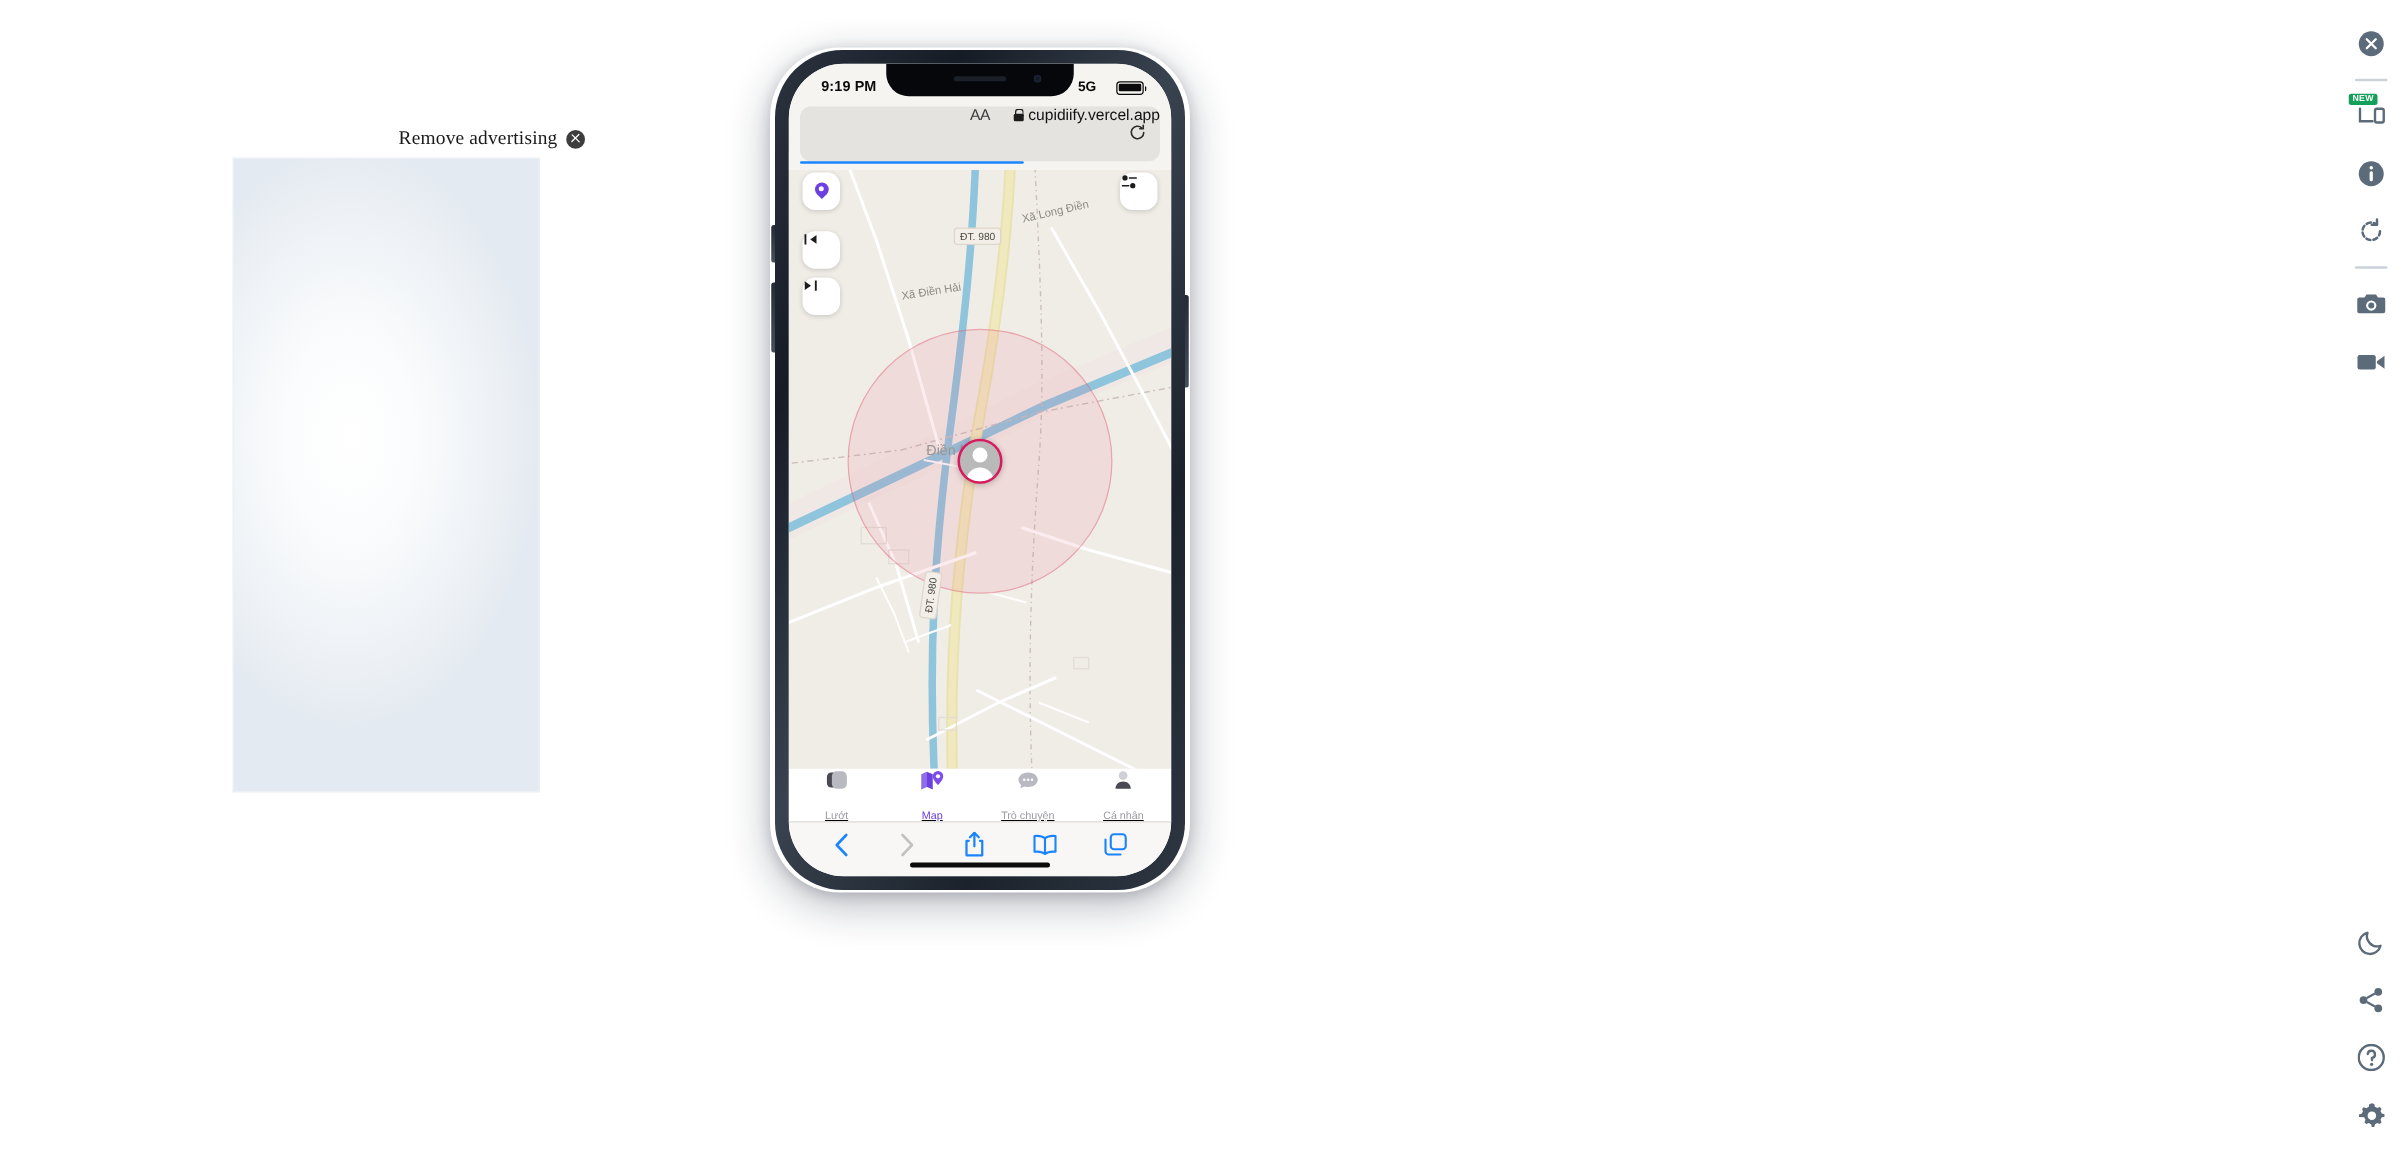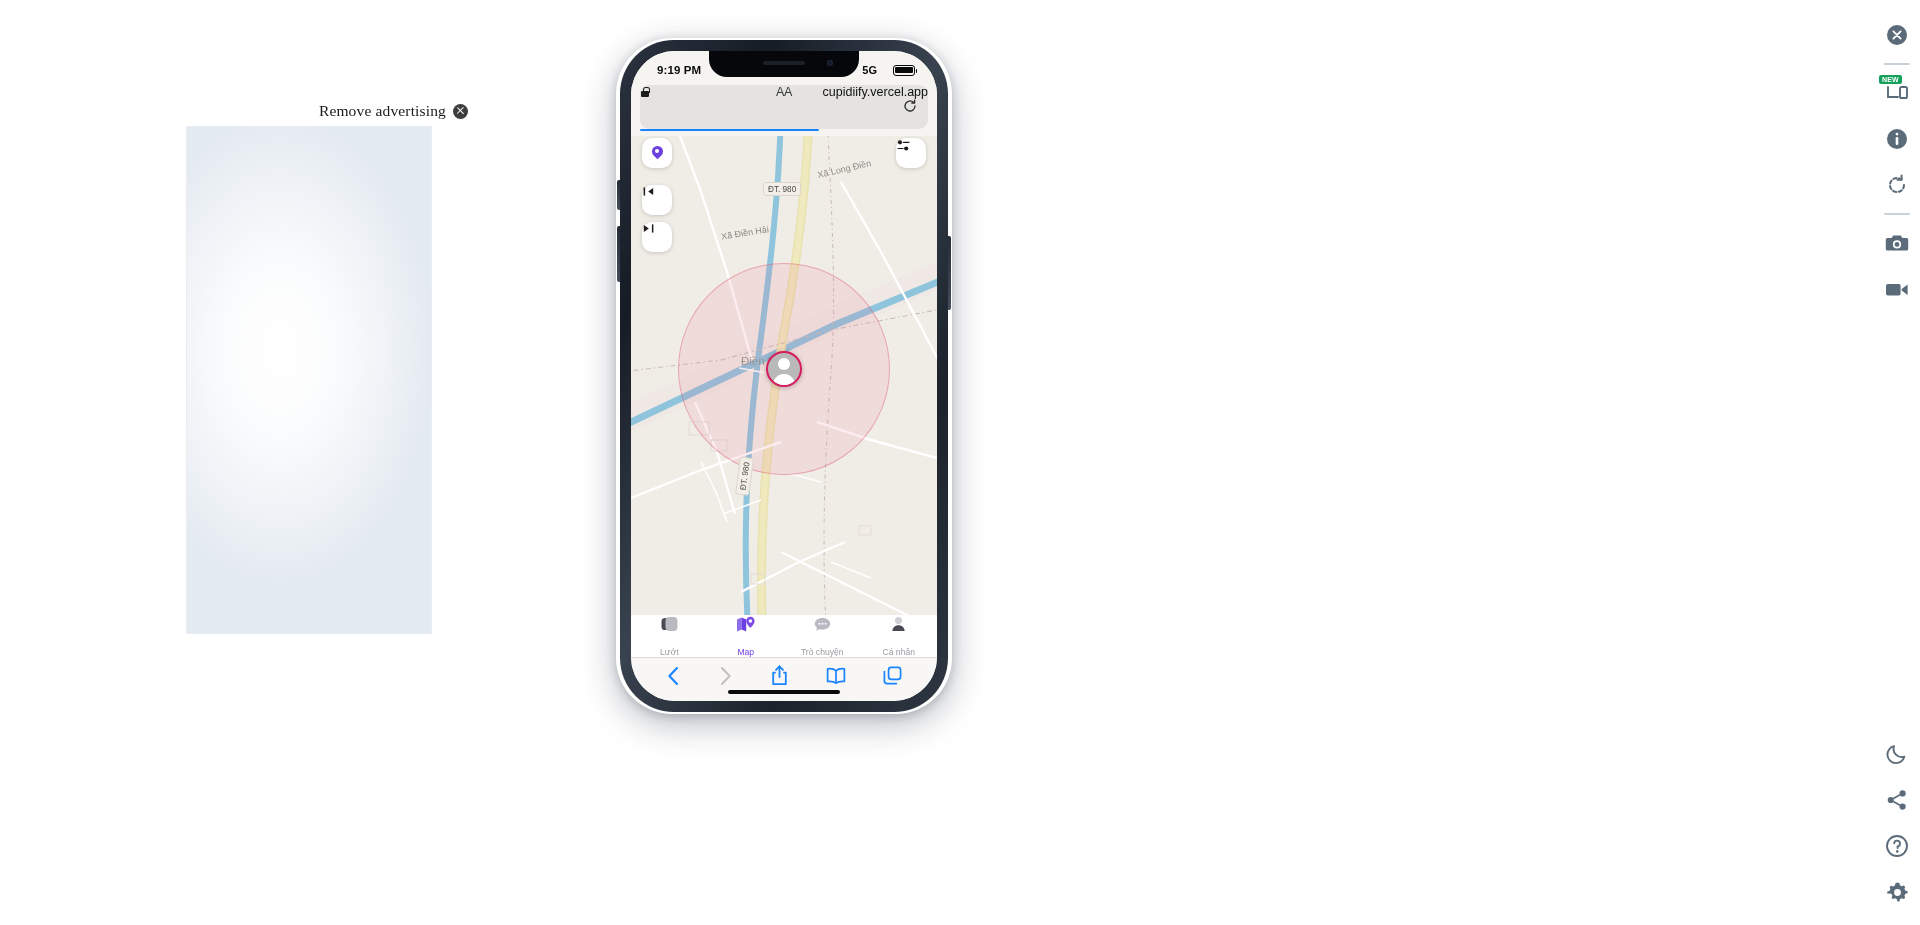--- a/index.html
+++ b/index.html
@@ -106,21 +106,21 @@
 
   
   .urlbar-wrap { background: #f5f4f1; padding: 0 9px 7px; position: relative; z-index: 25; }
   .urlbar {
     height: 44px; background: #e4e3e0; border-radius: 9px;
     display: flex; align-items: center; padding: 0 11px; position: relative; flex-direction: column;
   }
   .url-aa { font-size: 12.5px; color: #3a3a3a; letter-spacing: -.4px; }
   .url-center {
     position: absolute; left: 1px; right: 0;
-    display: flex; align-items: center; justify-content: space-between; gap: 4px;
+    display: flex; align-items: center; justify-content: flex-end; gap: 4px;
   }
   .lock-ic { width: 8px; height: 10px; position: relative; }
   .lock-ic::before {
     content: ""; position: absolute; left: 1.5px; top: 0;
     width: 5px; height: 5px; border: 1.3px solid #1c1c1c;
     border-bottom: none; border-radius: 2.6px 2.6px 0 0;
   }
   .lock-ic::after {
     content: ""; position: absolute; left: 0; bottom: 0;
     width: 8px; height: 6px; background: #1c1c1c; border-radius: 1.2px;
@@ -195,21 +195,21 @@
   .place-lbl {
     position: absolute; font-size: 11.5px; color: #9a9691;
     z-index: 11; white-space: nowrap;
   }
 
   
   .tabbar {
     position: absolute; left: 0; right: 0; bottom: 44px; height: 42px;
     background: #fff; display: flex; align-items: center; z-index: 20;
   }
-  .tab { flex: 1; display: flex; flex-direction: column; align-items: center; gap: 14px; cursor: pointer; }
+  .tab { flex: 1; display: flex; flex-direction: column; align-items: center; gap: 14px; cursor: pointer; text-decoration: underline; }
   .tab-label { font-size: 8.6px; color: #9b9ba2; }
   .tab.active .tab-label { color: #6c3fe0; }
   .tab-ic { height: 17px; display: flex; align-items: center; justify-content: center; }
 
   
   .safari-bar {
     position: absolute; left: 0; right: 0; bottom: 0; height: 44px;
     background: #f8f7f5; border-top: .8px solid #dedcd8;
     display: flex; align-items: center; justify-content: space-around;
     padding: 0 16px 8px; z-index: 20;

